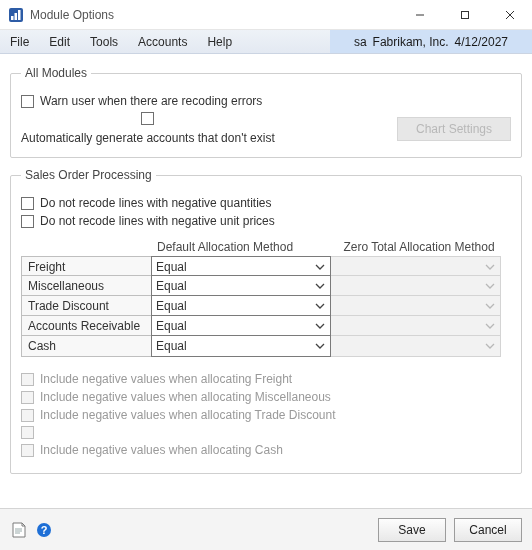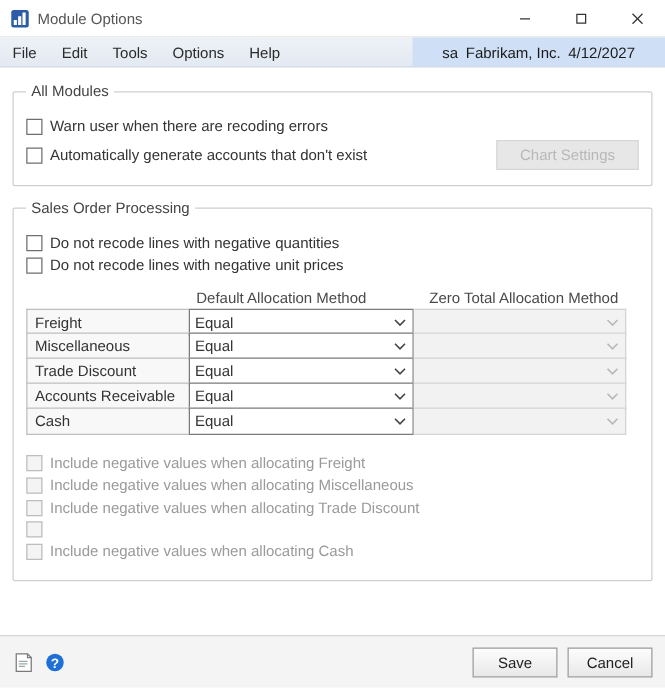--- a/index.html
+++ b/index.html
@@ -216,42 +216,42 @@
           <line x1="9" y1="1" x2="1" y2="9" stroke="#333" stroke-width="1"></line>
         </svg>
     </div>
   </div>
 </div>
 
 <div class="menubar">
   <div class="menu-item">File</div>
   <div class="menu-item">Edit</div>
   <div class="menu-item">Tools</div>
-  <div class="menu-item">Options</div>
+  <div class="menu-item">Accounts</div>
   <div class="menu-item">Help</div>
   <div class="menu-spacer"></div>
   <div class="status-right">
     <span>sa</span>
     <span>Fabrikam, Inc.</span>
     <span>4/12/2027</span>
   </div>
 </div>
 
 <div class="client">
 
   <fieldset class="group">
     <legend>All Modules</legend>
 
     <div class="check-row">
       <span class="cb"></span>
       <span class="check-label">Warn user when there are recoding errors</span>
     </div>
 
     <div class="chart-btn-row">
-      <div class="check-row" style="margin:0;">
+      <div class="check-row" style="margin:0;flex-direction:column;">
         <span class="cb"></span>
         <span class="check-label">Automatically generate accounts that don't exist</span>
       </div>
       <div class="chart-btn">Chart Settings</div>
     </div>
   </fieldset>
 
   <fieldset class="group">
     <legend>Sales Order Processing</legend>
 

